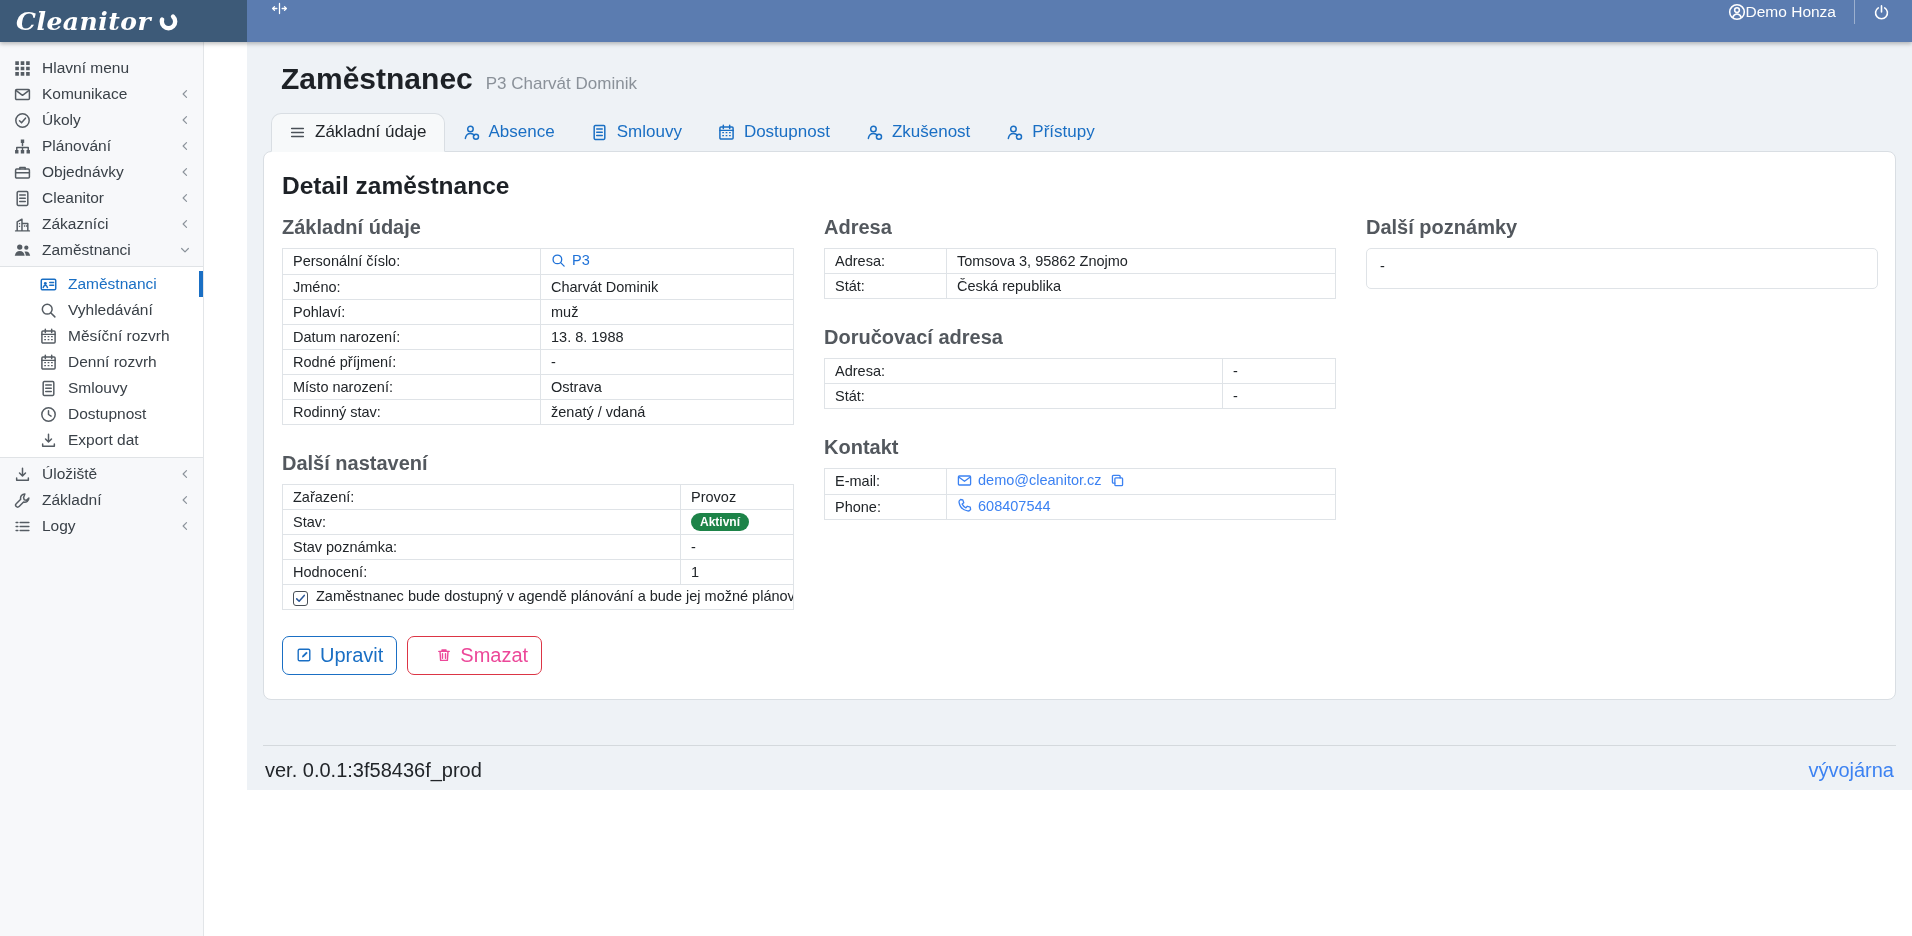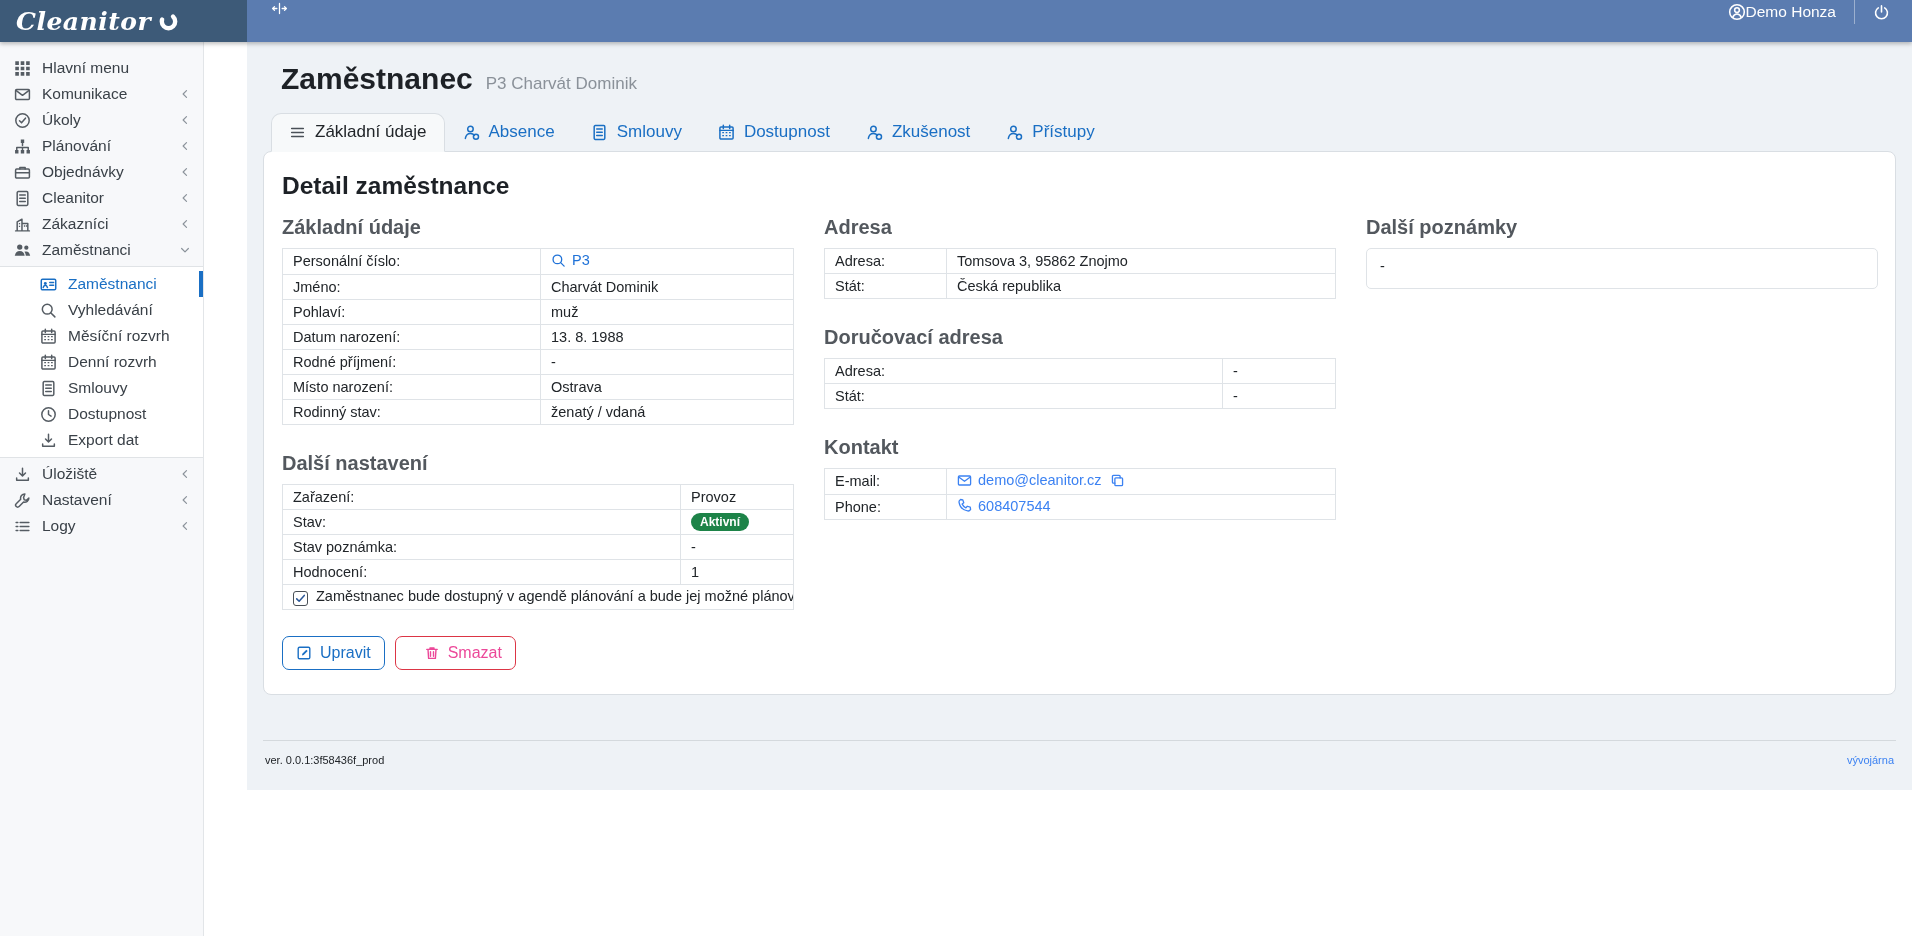--- a/index.html
+++ b/index.html
@@ -86,32 +86,32 @@
 
   .badge { display:inline-block; background:#1d8348; color:#fff; font-size:12px; font-weight:700;
            padding:2px 9px; border-radius:10px; line-height:14px; }
 
   .cbx { width:15px; height:15px; border:1.3px solid #495057; border-radius:3px; background:#fff;
          display:inline-flex; align-items:center; justify-content:center; margin-right:8px;
          vertical-align:-3px; cursor:pointer; }
   .cbx .i { width:11px; height:11px; stroke-width:2.2; color:#2b5797; }
 
   .actions { display:flex; gap:10px; margin-top:26px; }
-  .btn { display:inline-flex; align-items:center; gap:8px; font-size:16px; padding:7px 13px;
+  .btn { display:inline-flex; align-items:center; gap:8px; font-size:20px; padding:7px 13px;
          border-radius:7px; background:#fff; border:1px solid; cursor:pointer;
          font-family:inherit; }
   .btn .i { width:16px; height:16px; }
   .btn-edit { color:#1a6fc4; border-color:#1a6fc4; }
   .btn-del  { color:#ec4899; border-color:#dc3545;padding-left:28px; }
 
   .notes-box { background:#fff; border:1px solid #dfe3e7; border-radius:5px; padding:9px 13px;
                font-size:14.5px; color:#212529; min-height:41px; }
 
   .footer { margin-top:45px; border-top:1px solid #d4d9dd; padding:13px 2px 0; display:flex;
-            justify-content:space-between; font-size:11px; color:#212529; }
+            justify-content:space-between; font-size:20px; color:#212529; }
   .footer a { color:#3c82f2; text-decoration:none; cursor:pointer; }
 </style>
 </head>
 <body>
 
 <svg width="0" height="0" style="position:absolute">
 <defs>
   <symbol id="i-grid" viewBox="0 0 16 16">
         <path fill="currentColor" stroke="none" d="M1.2 1.2h3.4v3.4H1.2zM6.3 1.2h3.4v3.4H6.3zM11.4 1.2h3.4v3.4h-3.4zM1.2 6.3h3.4v3.4H1.2zM6.3 6.3h3.4v3.4H6.3zM11.4 6.3h3.4v3.4h-3.4zM1.2 11.4h3.4v3.4H1.2zM6.3 11.4h3.4v3.4H6.3zM11.4 11.4h3.4v3.4h-3.4z"></path>
       </symbol>
@@ -367,21 +367,21 @@
       </svg>
     <span>Úložiště</span>
     <svg class="i chev chev-left">
         <use href="#i-chev"></use>
       </svg>
   </div>
   <div class="side-item">
     <svg class="i ic">
         <use href="#i-wrench"></use>
       </svg>
-    <span>Nastavení</span>
+    <span>Základní</span>
     <svg class="i chev chev-left">
         <use href="#i-chev"></use>
       </svg>
   </div>
   <div class="side-item">
     <svg class="i ic">
         <use href="#i-list"></use>
       </svg>
     <span>Logy</span>
     <svg class="i chev chev-left">

